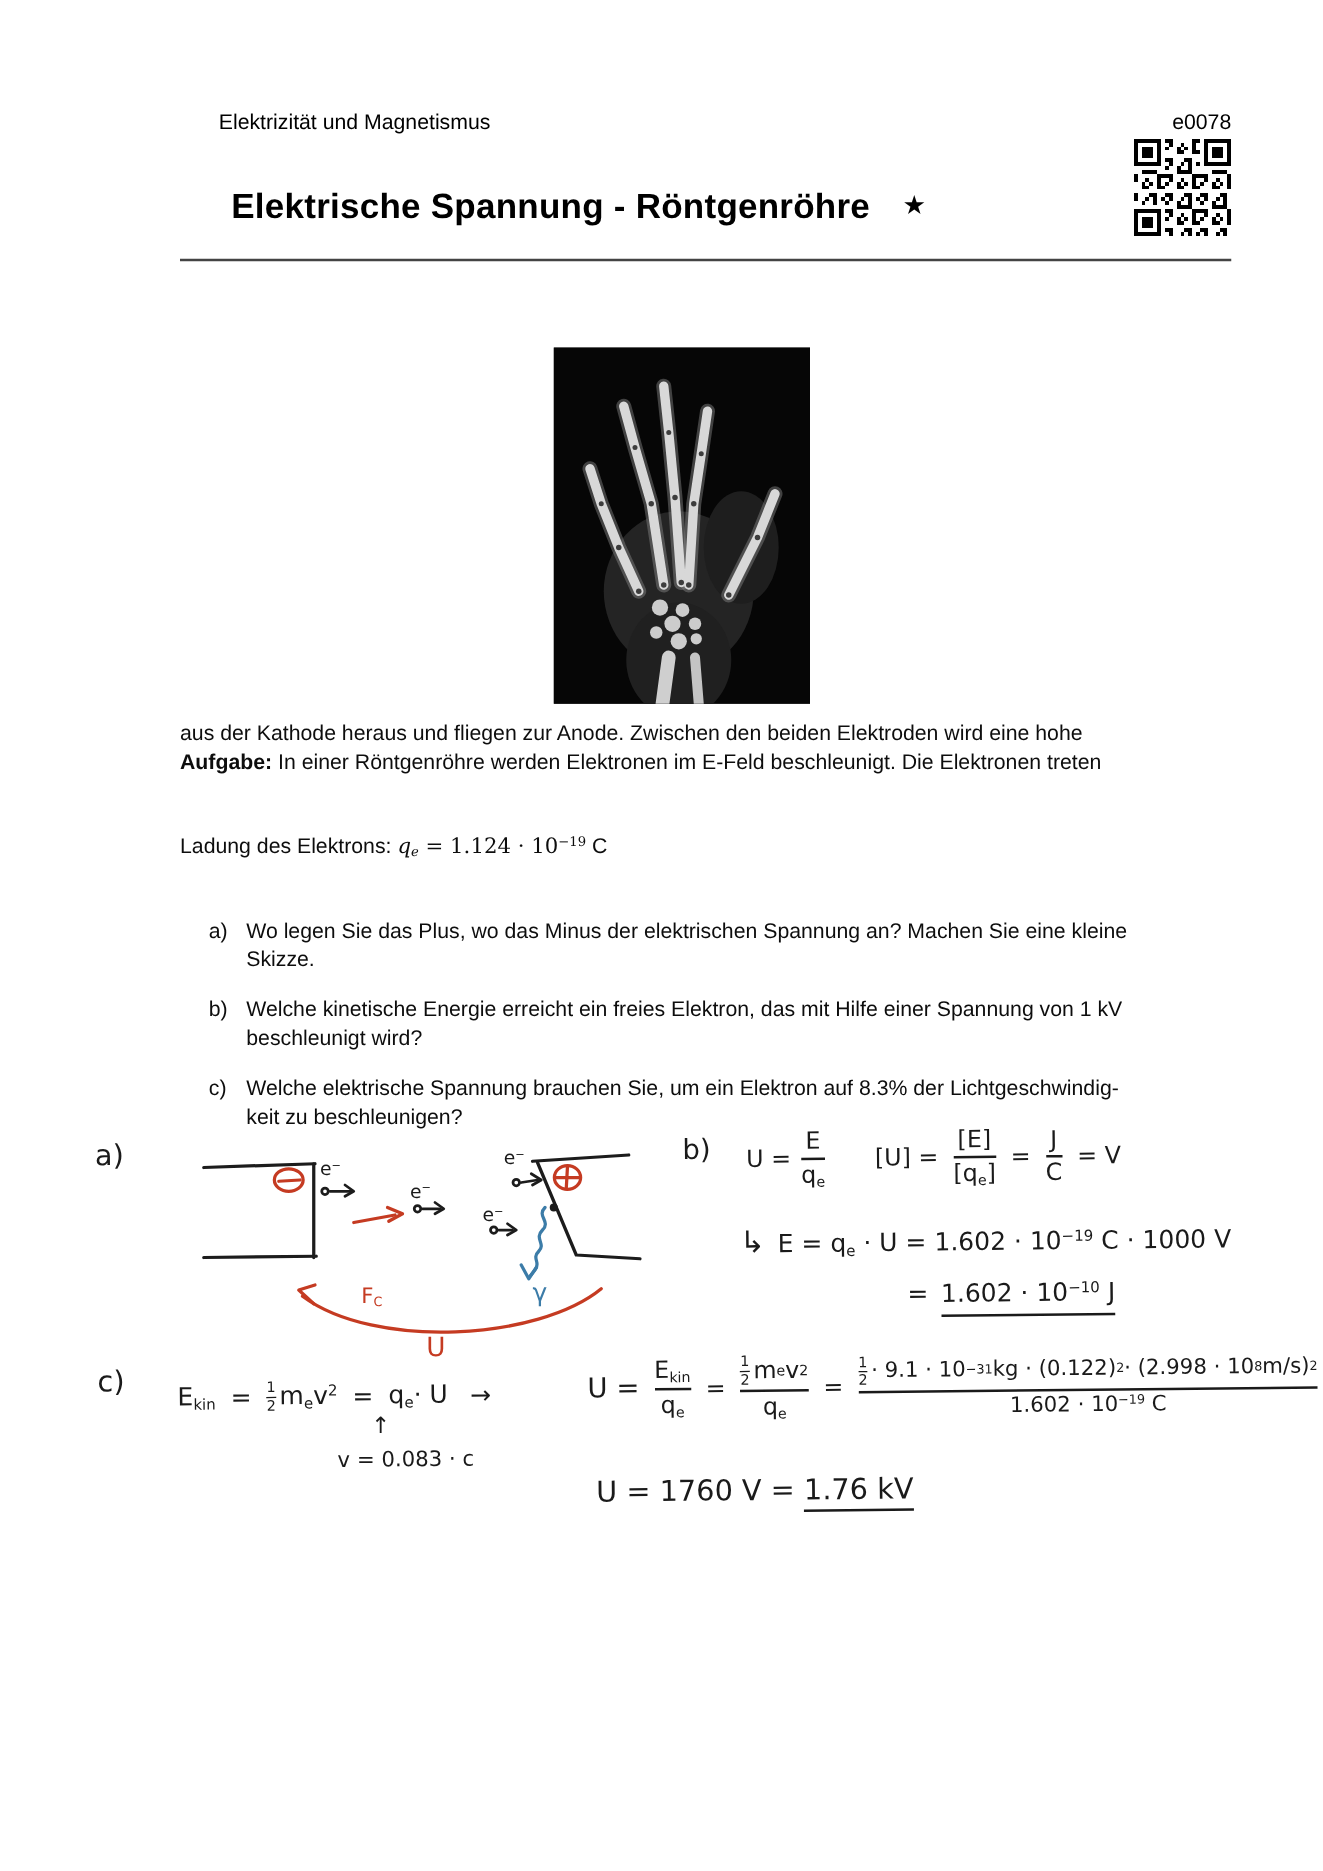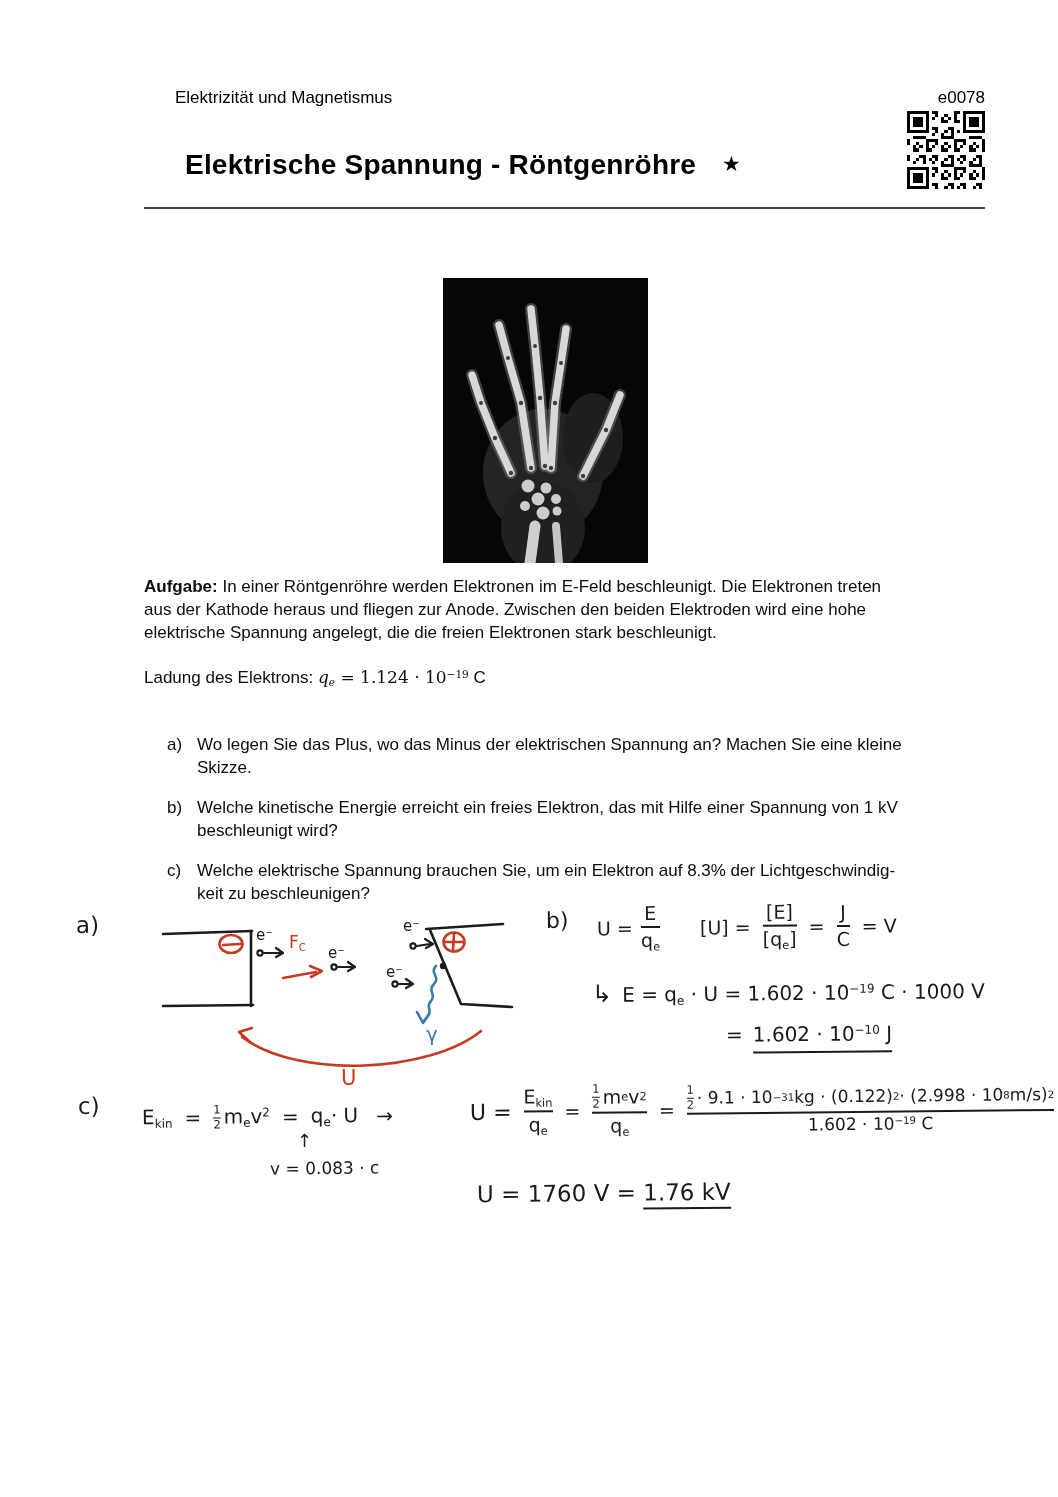--- a/index.html
+++ b/index.html
@@ -276,23 +276,22 @@
         <circle cx="68" cy="195" r="2.2"></circle>
           <circle cx="88" cy="190" r="2.2"></circle>
         <circle cx="102" cy="188" r="2.2"></circle>
           <circle cx="108" cy="190" r="2.2"></circle>
           <circle cx="140" cy="198" r="2.2"></circle>
       </g>
     </svg>
   </div>
 
   <div class="abs body-text" style="left:144px;top:575px;width:845px;">
+    <div>aus der Kathode heraus und fliegen zur Anode. Zwischen den beiden Elektroden wird eine hohe</div>
     <div><span class="bold">Aufgabe:</span> <span>In einer Röntgenröhre werden Elektronen im E-Feld beschleunigt. Die Elektronen treten</span></div>
-    <div>aus der Kathode heraus und fliegen zur Anode. Zwischen den beiden Elektroden wird eine hohe</div>
-    <div>elektrische Spannung angelegt, die die freien Elektronen stark beschleunigt.</div>
   </div>
 
   <div class="abs body-text" style="left:144px;top:661px;">
     <div class="const-line">
       <span>Ladung des Elektrons: </span><span class="math"><span class="mvar">q</span><sub>e</sub><span> = 1.124 · 10</span><sup>−19</sup></span><span> C</span>
     </div>
   </div>
 
   <div class="abs body-text" style="left:167px;top:733px;width:822px;">
     <div class="q-item">
@@ -364,21 +363,21 @@
       <path d="M436 966 C429 973 441 977 434 984 C427 991 437 995 431 1001 C425 1007 433 1010 428 1016 L424 1021"></path>
       <path d="M417 1012 L423 1023 L429 1014"></path>
     </g>
   </svg>
 
   <div class="abs hw rot" style="left:76px;top:912px;font-size:23px;">a)</div>
   <div class="abs hw" style="left:256px;top:926px;font-size:15px;"><span>e</span><sup>−</sup></div>
   <div class="abs hw" style="left:328px;top:944px;font-size:15px;"><span>e</span><sup>−</sup></div>
   <div class="abs hw" style="left:386px;top:963px;font-size:15px;"><span>e</span><sup>−</sup></div>
   <div class="abs hw" style="left:403px;top:917px;font-size:15px;"><span>e</span><sup>−</sup></div>
-  <div class="abs hw red" style="left:289px;top:932px;font-size:17px;"><span>F</span><sub>C</sub></div>
+  <div class="abs hw red" style="left:289px;top:1027px;font-size:17px;"><span>F</span><sub>C</sub></div>
   <div class="abs hw red" style="left:341px;top:1066px;font-size:21px;">U</div>
   <div class="abs hw blue" style="left:426px;top:1022px;font-size:20px;">γ</div>
 
   <div class="abs hw rot" style="left:546px;top:908px;font-size:22px;">b)</div>
   <div class="abs hw hw-row rot" style="left:597px;top:902px;font-size:19px;">
     <span>U =</span>
     <span class="frac gap8">
       <span>E</span>
         <span class="fbar"></span>
       <span><span>q</span><sub>e</sub></span>

